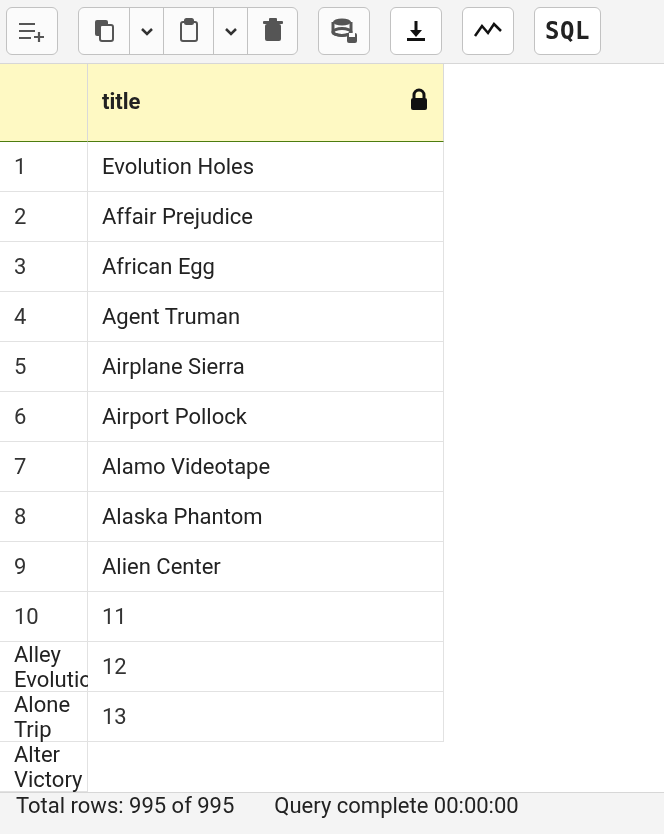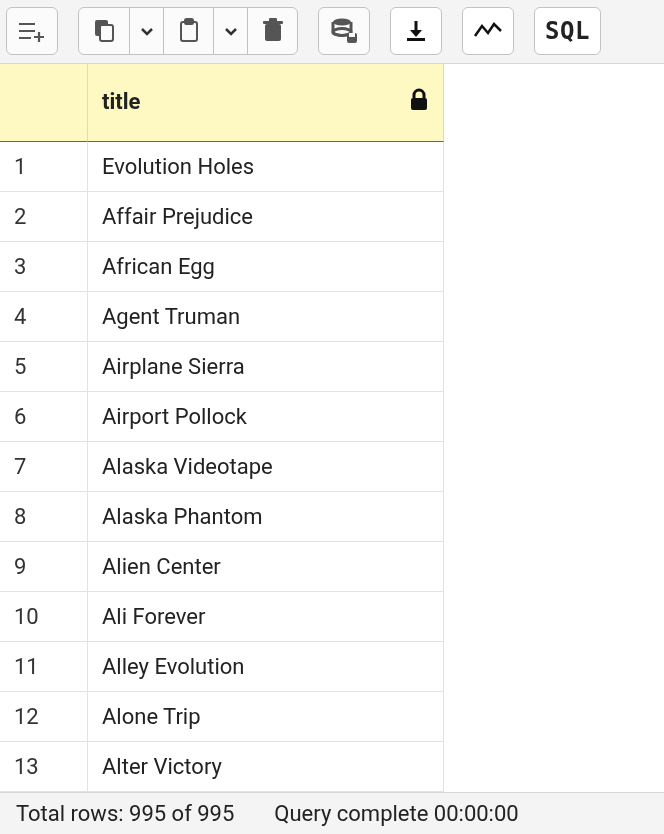--- a/index.html
+++ b/index.html
@@ -95,21 +95,21 @@
   .row-idx { color:#333; font-weight:400; }
 
   
   .status {
     position: absolute;
     left: 0; right: 0; bottom: 0;
     height: 42px;
     background: #f4f4f4;
     border-top: 1px solid #d7d7d7;
     display: flex;
-    align-items: center;
+    align-items: flex-start;
     gap: 40px;
     padding: 0 16px;
     font-size: 22px;
     color: #222;
     white-space: nowrap;
     overflow: hidden;
   }
 </style>
 </head>
 <body>
@@ -237,27 +237,26 @@
       <div class="row-val">Affair Prejudice</div>
       <div class="row-idx">3</div>
       <div class="row-val">African Egg</div>
       <div class="row-idx">4</div>
       <div class="row-val">Agent Truman</div>
       <div class="row-idx">5</div>
       <div class="row-val">Airplane Sierra</div>
       <div class="row-idx">6</div>
       <div class="row-val">Airport Pollock</div>
       <div class="row-idx">7</div>
-      <div class="row-val">Alaska Videotape</div>
+      <div class="row-val">Alamo Videotape</div>
       <div class="row-idx">8</div>
       <div class="row-val">Alaska Phantom</div>
       <div class="row-idx">9</div>
       <div class="row-val">Alien Center</div>
       <div class="row-idx">10</div>
-      <div class="row-val">Ali Forever</div>
       <div class="row-idx">11</div>
       <div class="row-val">Alley Evolution</div>
       <div class="row-idx">12</div>
       <div class="row-val">Alone Trip</div>
       <div class="row-idx">13</div>
       <div class="row-val">Alter Victory</div>
     </div>
 </div>
 
 <div class="status">

